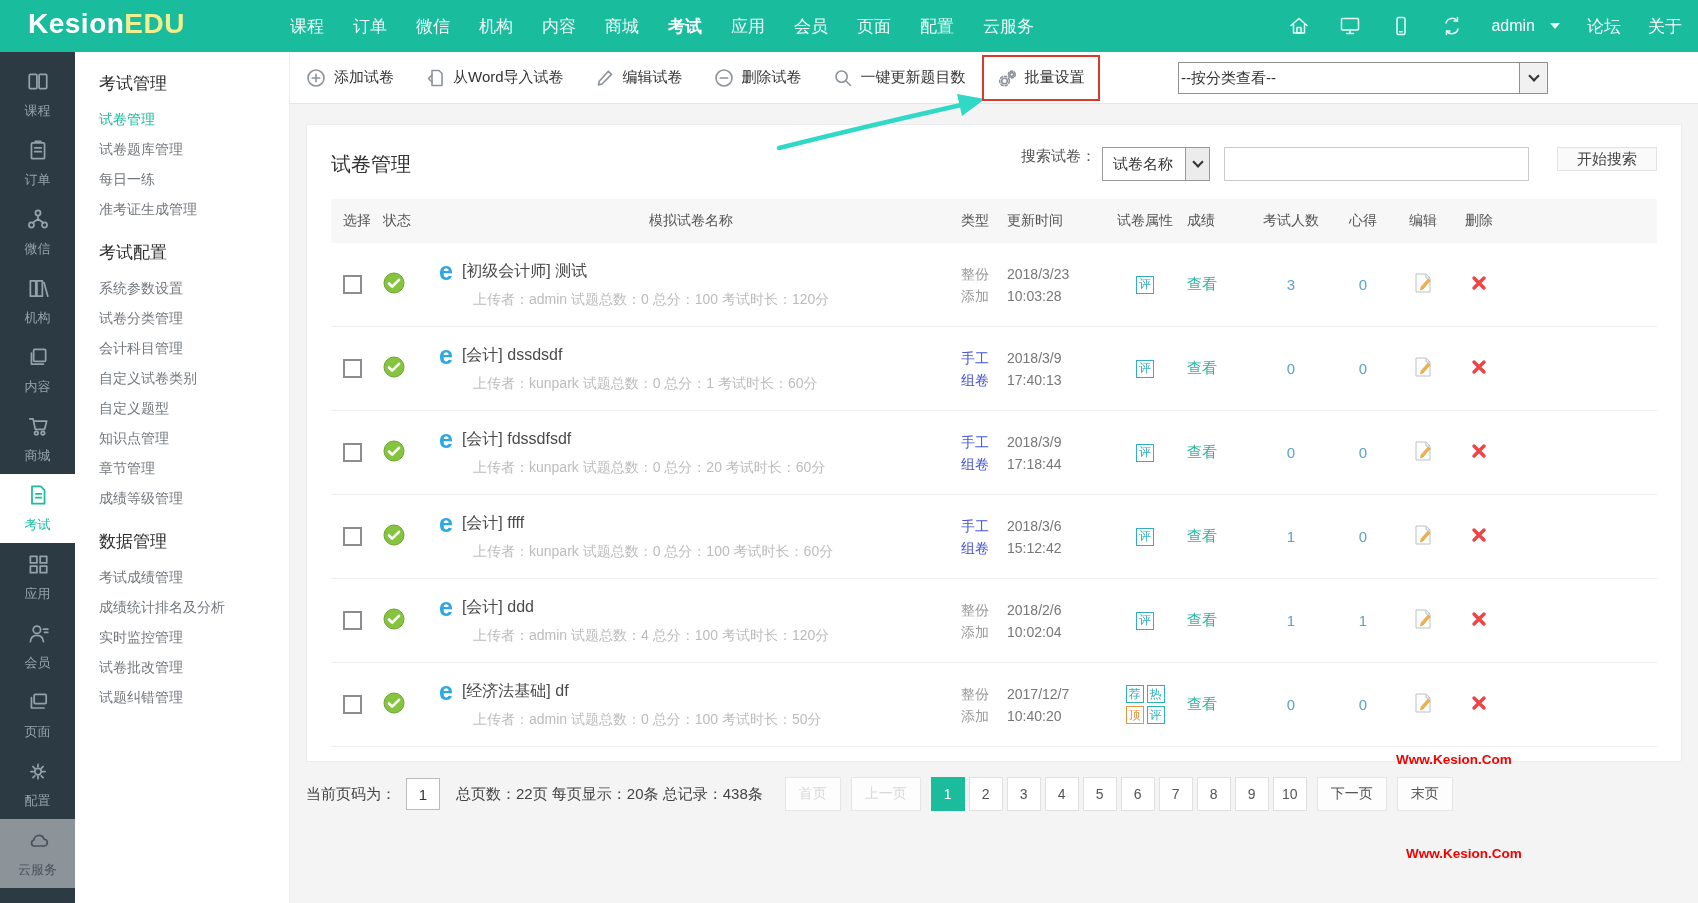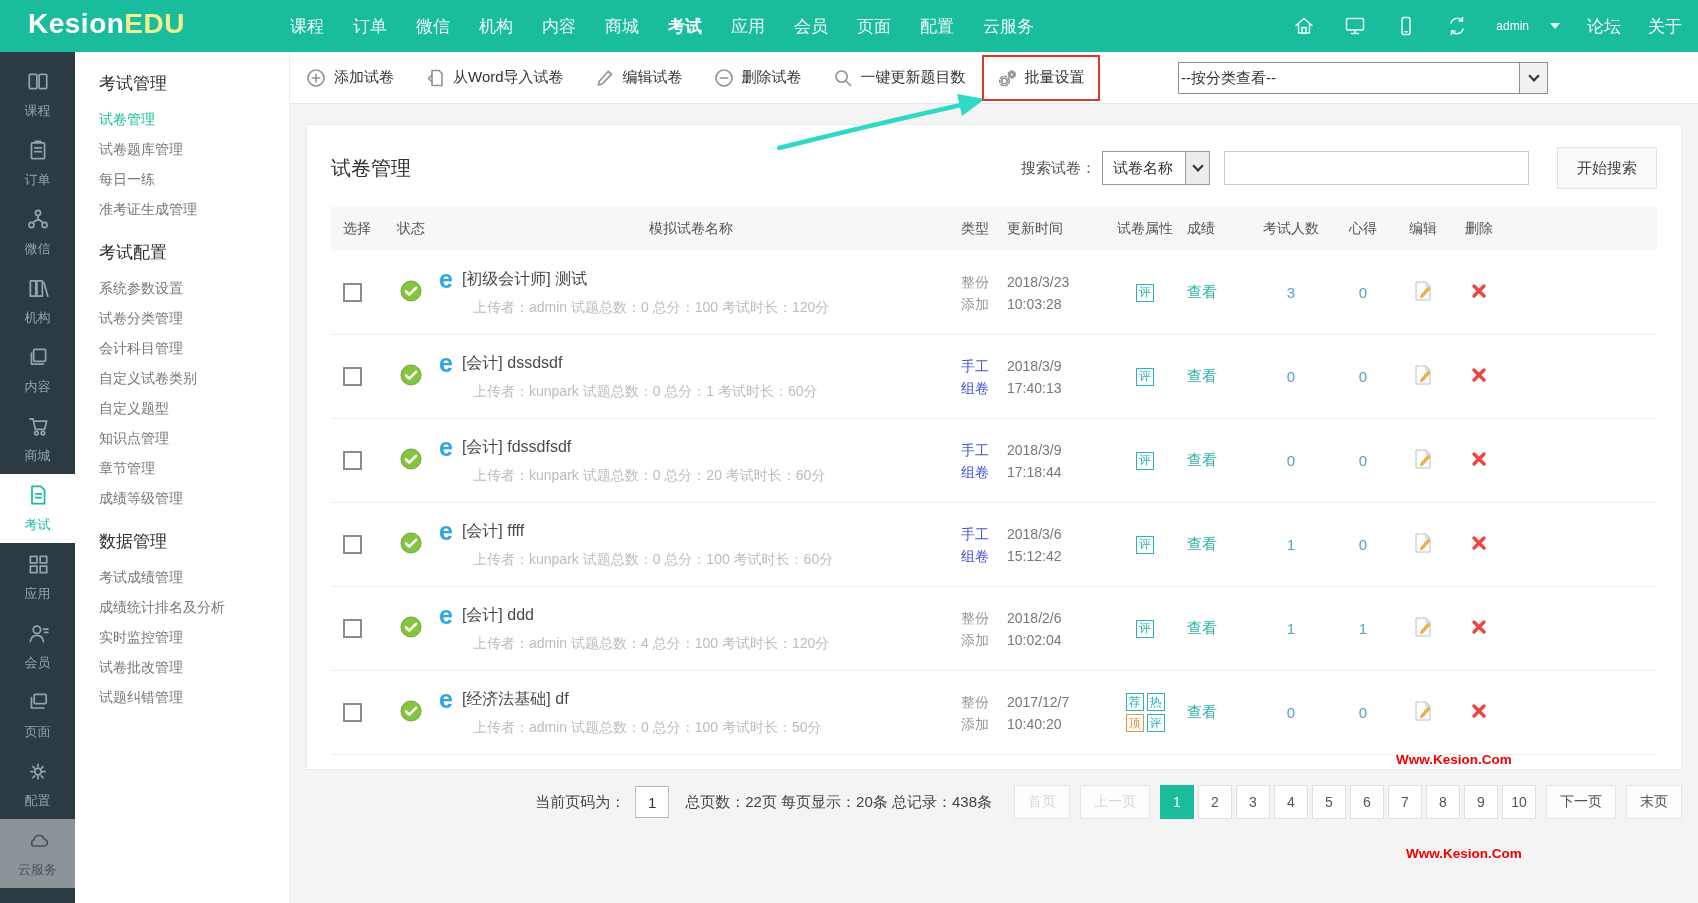--- a/index.html
+++ b/index.html
@@ -8,21 +8,21 @@
 
 
 .topbar{height:52px;background:#19bd9e;position:relative;color:#fff}
 .logo{position:absolute;left:28px;top:8px;font-size:28px;font-weight:700;letter-spacing:.5px;cursor:pointer}
 .logo .edu{color:#f1ee8e}
 .topnav{position:absolute;left:290px;top:0;height:52px;display:flex;align-items:center;gap:29px}
 .nav-item{font-size:17px;color:rgba(255,255,255,.93);cursor:pointer;white-space:nowrap}
 .nav-item.active{font-weight:700;color:#fff}
 .top-right{position:absolute;right:16px;top:0;height:52px;display:flex;align-items:center;gap:27px}
 .tb-ic{display:inline-flex;color:#eafaf5;cursor:pointer}
-.admin{display:inline-flex;align-items:center;gap:21px;font-size:12px;cursor:pointer}
+.admin{display:inline-flex;align-items:center;gap:15px;font-size:16px;cursor:pointer}
 .caret{width:0;height:0;border-left:5px solid transparent;border-right:5px solid transparent;border-top:6px solid #eafaf5}
 .toplink{font-size:17px;cursor:pointer}
 
 
 .main{display:flex;height:851px}
 .iconbar{width:75px;background:#2b3a43;display:flex;flex-direction:column;padding-top:8px;flex:none}
 .ib-item{height:69px;display:flex;flex-direction:column;align-items:center;justify-content:center;gap:5px;color:#94a2aa;cursor:pointer}
 .ib-item .ib-label{font-size:13px}
 .ib-item.active{background:#fff;color:#19bd9e}
 .ib-item:last-child{background:#8d9499;color:#49525a}
@@ -43,39 +43,39 @@
 .anno-arrow{position:absolute;left:-224px;top:24px;width:218px;height:62px;pointer-events:none}
 .cat-select{position:absolute;right:150px;top:10px;width:370px;height:32px;border:1px solid #919191;background:#fff;display:flex;align-items:center;padding-left:2px;font-size:15px;color:#333;justify-content:space-between;cursor:pointer}
 .sel-box{width:28px;height:30px;border-left:1px solid #919191;background:#f1f1f1;display:flex;align-items:center;justify-content:center}
 .chev{width:8px;height:8px;border-right:2px solid #333;border-bottom:2px solid #333;transform:rotate(45deg);margin-top:-4px}
 
 
 .content-body{padding:20px 16px 0;flex:1}
 .panel{background:#fff;border:1px solid #ececec}
 .panel-head{display:flex;align-items:center;padding:22px 24px 4px}
 .panel-title{font-size:20px;color:#333}
-.search-box{display:flex;align-items:center;margin-left:auto}
+.search-box{display:flex;align-items:flex-start;margin-left:auto}
 .s-label{font-size:15px;color:#555;margin-right:6px}
 .type-select{width:108px;height:34px;border:1px solid #999;display:flex;align-items:center;justify-content:space-between;padding-left:10px;font-size:15px;color:#333;background:#fff;cursor:pointer}
 .sel-box2{width:24px;height:32px;border-left:1px solid #999;background:#ececec;display:flex;align-items:center;justify-content:center}
 .s-input{width:305px;height:34px;border:1px solid #ccc;margin-left:14px;outline:none;font-size:15px;padding:0 8px}
-.s-btn{margin-left:28px;width:100px;height:42px;background:#fafafa;border:1px solid #e2e2e2;font-size:15px;color:#444;cursor:pointer}
+.s-btn{margin-left:28px;width:100px;height:24px;background:#fafafa;border:1px solid #e2e2e2;font-size:15px;color:#444;cursor:pointer}
 
 
 .tabs{display:flex;margin:16px 24px 0;align-items:flex-end}
 .tab{height:38px;padding:0 26px;display:flex;align-items:center;background:#f3f3f3;border:1px solid #e9e9e9;font-size:15px;color:#555;margin-right:6px;cursor:pointer;white-space:nowrap}
 .tab.active{background:#fff;border-color:#ececec;border-bottom-color:#fff;height:44px;color:#333}
 
 
 .table{margin:14px 24px 0;padding-bottom:14px}
 .thead{display:flex;align-items:center;height:44px;background:#f7f7f7;color:#555;font-size:14px}
 .trow{display:flex;align-items:center;height:84px;border-bottom:1px solid #efefef}
 .td,.th{flex:none}
 .c0{width:52px;padding-left:12px}
-.c1{width:56px;text-align:center}
+.c1{width:56px;}
 .c2{flex:1;min-width:0}
 .c3{width:64px;text-align:center}
 .c4{width:96px;text-align:left}
 .c5{width:84px;text-align:center}
 .c6{width:64px;text-align:left}
 .c7{width:80px;text-align:center}
 .c8{width:64px;text-align:center}
 .c9{width:56px;text-align:center}
 .c10{width:56px;text-align:center}
 .c11{width:150px}
@@ -92,21 +92,21 @@
 .time div{color:#777}
 .bwrap{display:flex;flex-wrap:wrap;gap:3px;width:44px;justify-content:center;margin:0 auto}
 .bdg{display:inline-flex;width:18px;height:18px;border:1px solid;font-size:12px;align-items:center;justify-content:center;cursor:pointer}
 .bdg.teal{color:#2fb0c0;border-color:#2fb0c0}
 .bdg.orange{color:#e3953f;border-color:#e3953f}
 .view-link{color:#2bb3a3;font-size:15px;cursor:pointer}
 .num{color:#58a3c9;font-size:15px;cursor:pointer}
 .edit-ic,.del-ic{display:inline-flex;cursor:pointer}
 
 
-.pager{height:64px;display:flex;align-items:center;justify-content:flex-end;gap:10px}
+.pager{height:64px;display:flex;align-items:center;justify-content:flex-start;gap:10px}
 .pg-label{font-size:15px;color:#444}
 .pg-current{width:34px;height:32px;border:1px solid #bbb;background:#fff;display:inline-flex;align-items:center;justify-content:center;font-size:15px;color:#333;margin-right:6px}
 .pg-info{font-size:15px;color:#444;margin-right:12px}
 .pg-btn{height:34px;padding:0 13px;border:1px solid #e6e6e6;background:#fdfdfd;display:inline-flex;align-items:center;font-size:14px;color:#555;cursor:pointer}
 .pg-btn.disabled{color:#d9d9d9;cursor:default}
 #pgPages{display:inline-flex;gap:4px}
 .pg-num{width:34px;height:34px;border:1px solid #e0e0e0;background:#fff;display:inline-flex;align-items:center;justify-content:center;font-size:14px;color:#555;cursor:pointer}
 .pg-num.active{background:#1abc9c;border-color:#1abc9c;color:#fff}
 
 

